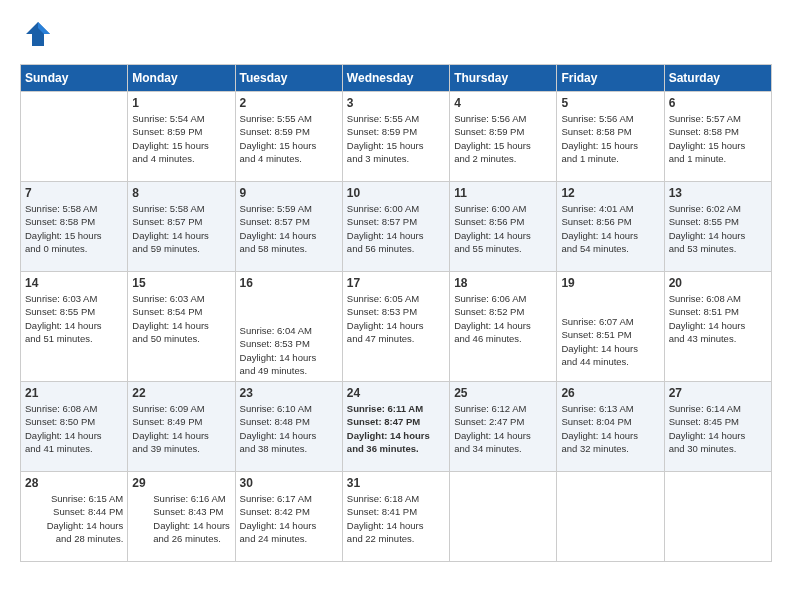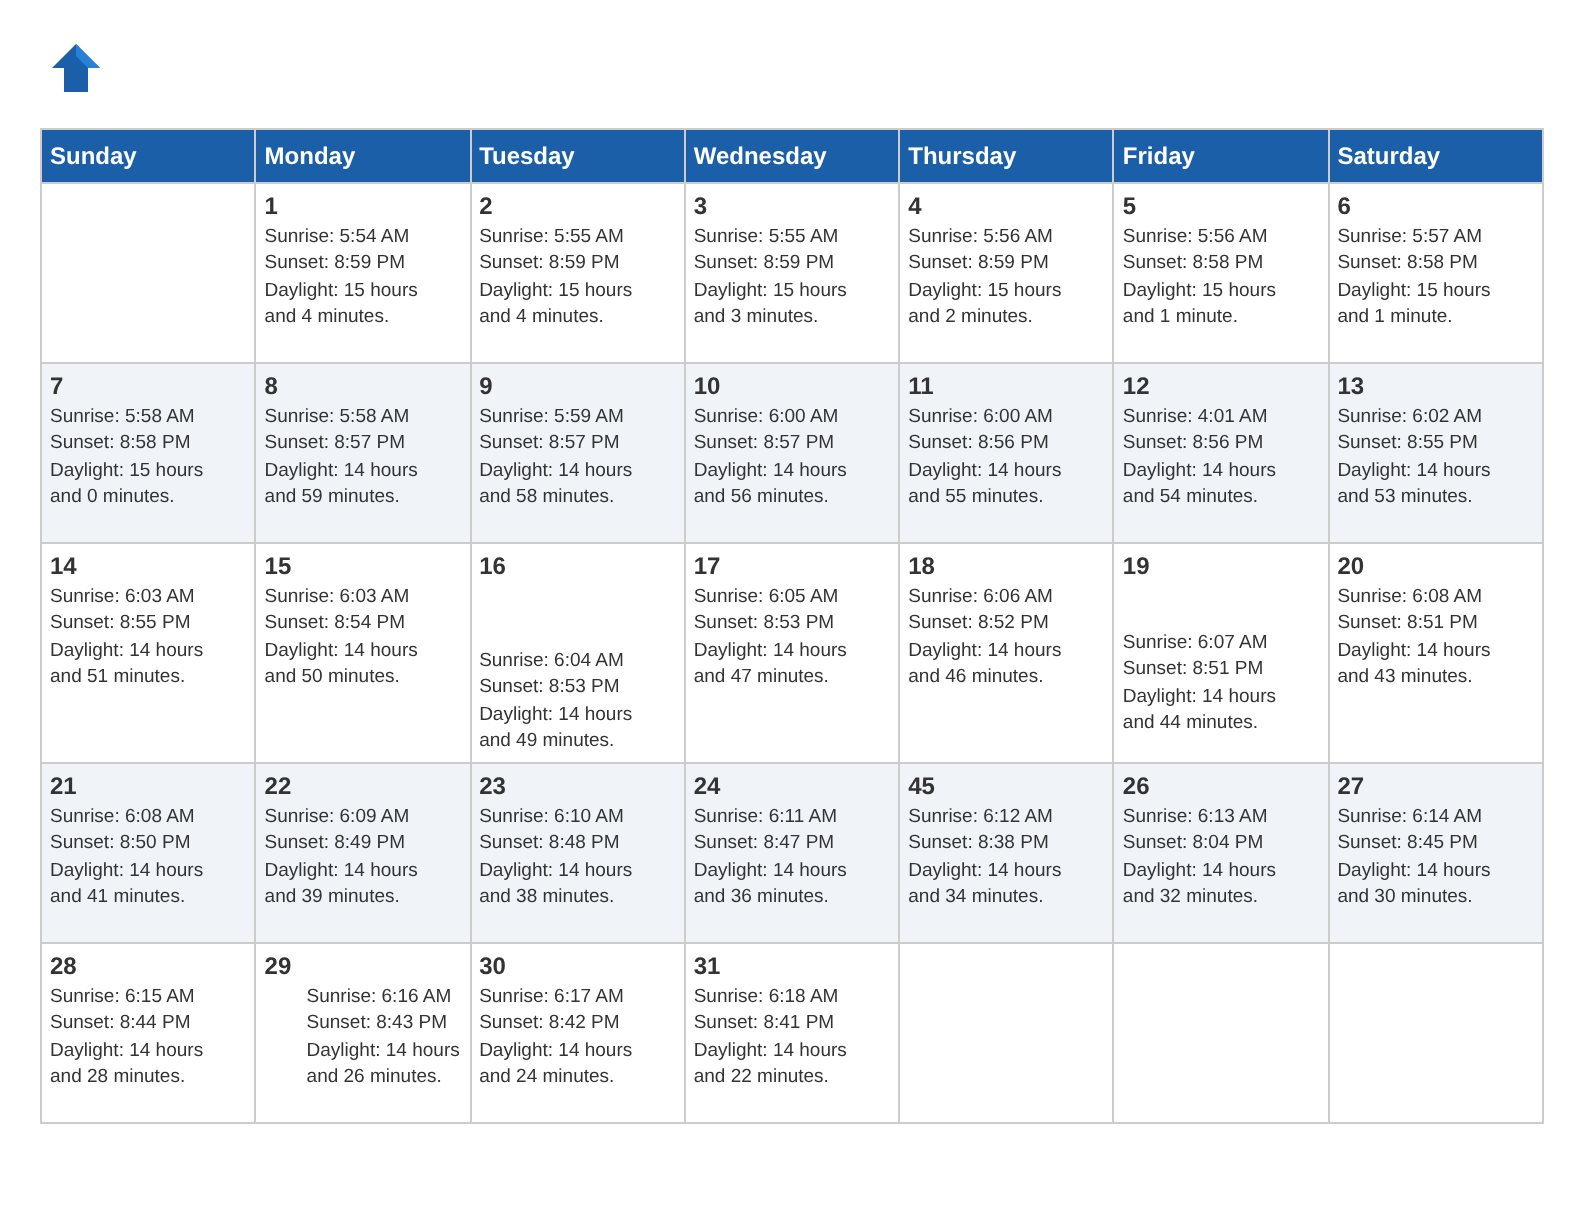--- a/index.html
+++ b/index.html
@@ -290,29 +290,29 @@
         </td>
         <td>
           <span class="day-number">23</span>
           <div class="day-info" style="white-space: pre-line;">Sunrise: 6:10 AM
 Sunset: 8:48 PM
 Daylight: 14 hours
 and 38 minutes.</div>
         </td>
         <td>
           <span class="day-number">24</span>
-          <div class="day-info" style="white-space: pre-line;">Sunrise: 6:11 AM
+          <div class="day-info" style="white-space: pre-line; font-weight: bold;">Sunrise: 6:11 AM
 Sunset: 8:47 PM
 Daylight: 14 hours
 and 36 minutes.</div>
         </td>
         <td>
-          <span class="day-number">45</span>
+          <span class="day-number">25</span>
           <div class="day-info" style="white-space: pre-line;">Sunrise: 6:12 AM
-Sunset: 8:38 PM
+Sunset: 2:47 PM
 Daylight: 14 hours
 and 34 minutes.</div>
         </td>
         <td>
           <span class="day-number">26</span>
           <div class="day-info" style="white-space: pre-line;">Sunrise: 6:13 AM
 Sunset: 8:04 PM
 Daylight: 14 hours
 and 32 minutes.</div>
         </td>
@@ -320,21 +320,21 @@
           <span class="day-number">27</span>
           <div class="day-info" style="white-space: pre-line;">Sunrise: 6:14 AM
 Sunset: 8:45 PM
 Daylight: 14 hours
 and 30 minutes.</div>
         </td>
       </tr>
       <tr>
         <td>
           <span class="day-number">28</span>
-          <div class="day-info" style="white-space: pre-line;">Sunrise: 6:15 AM
+          <div class="day-info" style="white-space: pre-line; text-align: right;">Sunrise: 6:15 AM
 Sunset: 8:44 PM
 Daylight: 14 hours
 and 28 minutes.</div>
         </td>
         <td>
           <span class="day-number">29</span>
           <div class="day-info" style="white-space: pre-line; margin-left: 21px;">Sunrise: 6:16 AM
 Sunset: 8:43 PM
 Daylight: 14 hours
 and 26 minutes.</div>

